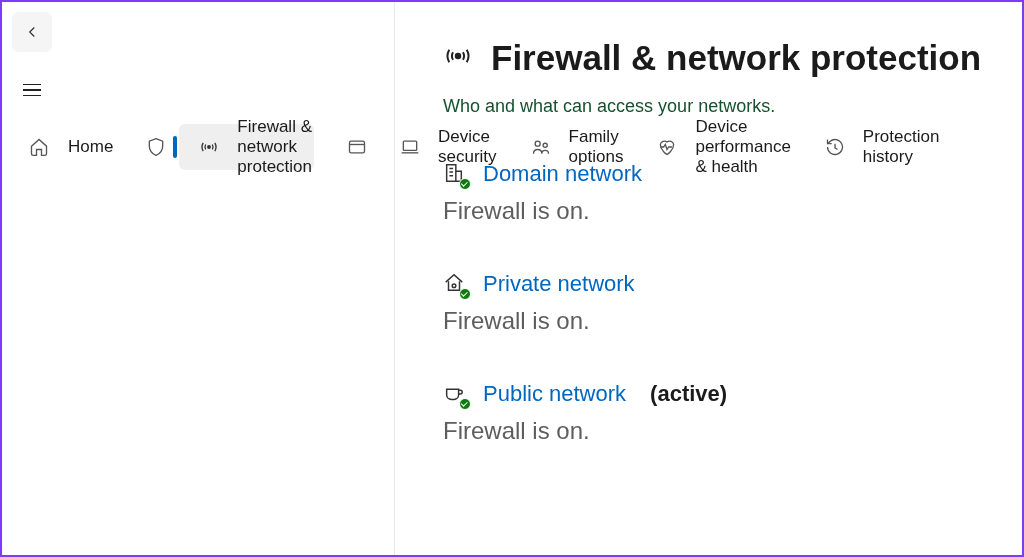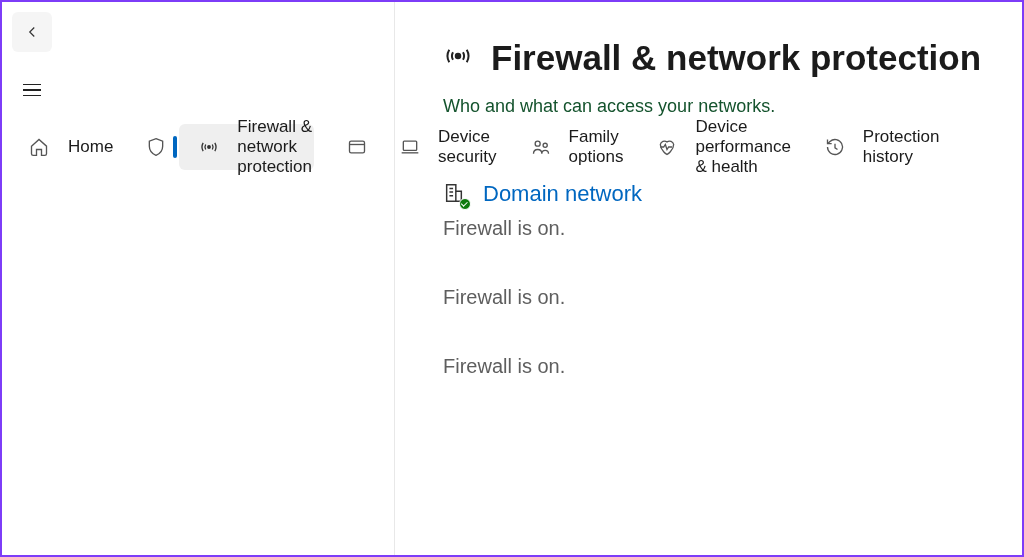--- a/index.html
+++ b/index.html
@@ -96,42 +96,42 @@
     font-size: 35px;
     font-weight: 600;
     color: #1b1b1b;
   }
   .page-subtitle {
     margin-top: 18px;
     font-size: 18px;
     color: #14532d;
   }
   .net-section {
-    margin-top: 64px;
+    margin-top: 44px;
   }
   .net-block { margin-bottom: 46px; }
   .net-head {
     display: flex;
     align-items: center;
     gap: 16px;
   }
   .net-link {
     color: #0067c0;
     font-size: 22px;
     cursor: pointer;
   }
   .net-active {
     font-size: 22px;
     font-weight: 700;
     color: #1b1b1b;
     margin-left: 8px;
   }
   .net-status {
     margin-top: 10px;
-    font-size: 20px;
+    font-size: 24px;
     color: #5e5e5e;
   }
   .net-icon { width: 24px; height: 24px; position: relative; }
   .check-badge {
     position: absolute;
     right: -4px; bottom: -4px;
     width: 12px; height: 12px;
     background: #0f7b0f;
     border-radius: 50%;
     border: 1.5px solid #fff;
@@ -266,23 +266,45 @@
                 <path d="M7 7h4M7 11h4M7 15h4M14 10h6v11h-6"></path>
               </svg>
             <span class="check-badge"></span>
           </span>
           <a class="net-link">Domain network</a>
         </div>
         <p class="net-status">Firewall is on.</p>
       </div>
 
       <div class="net-block">
+        <div class="net-head">
+          <span class="net-icon">
+            <svg width="22" height="22" viewBox="0 0 24 24" fill="none" stroke="#333" stroke-width="1.6">
+                <path d="M3 11l9-8 9 8"></path>
+                <path d="M6 10v10h12V10"></path>
+                <circle cx="12" cy="15" r="2"></circle>
+              </svg>
+            <span class="check-badge"></span>
+          </span>
+          <a class="net-link">Private network</a>
+        </div>
         <p class="net-status">Firewall is on.</p>
       </div>
 
       <div class="net-block">
+        <div class="net-head">
+          <span class="net-icon">
+            <svg width="22" height="22" viewBox="0 0 24 24" fill="none" stroke="#333" stroke-width="1.6">
+                <path d="M4 8h13v6a5 5 0 0 1-5 5h-3a5 5 0 0 1-5-5z"></path>
+                <path d="M17 9h2a2 2 0 0 1 0 4h-2"></path>
+              </svg>
+            <span class="check-badge"></span>
+          </span>
+          <a class="net-link">Public network</a>
+          <span class="net-active">(active)</span>
+        </div>
         <p class="net-status">Firewall is on.</p>
       </div>
 
     </div>
 
   </div>
 </div>
 
 </body></html>

